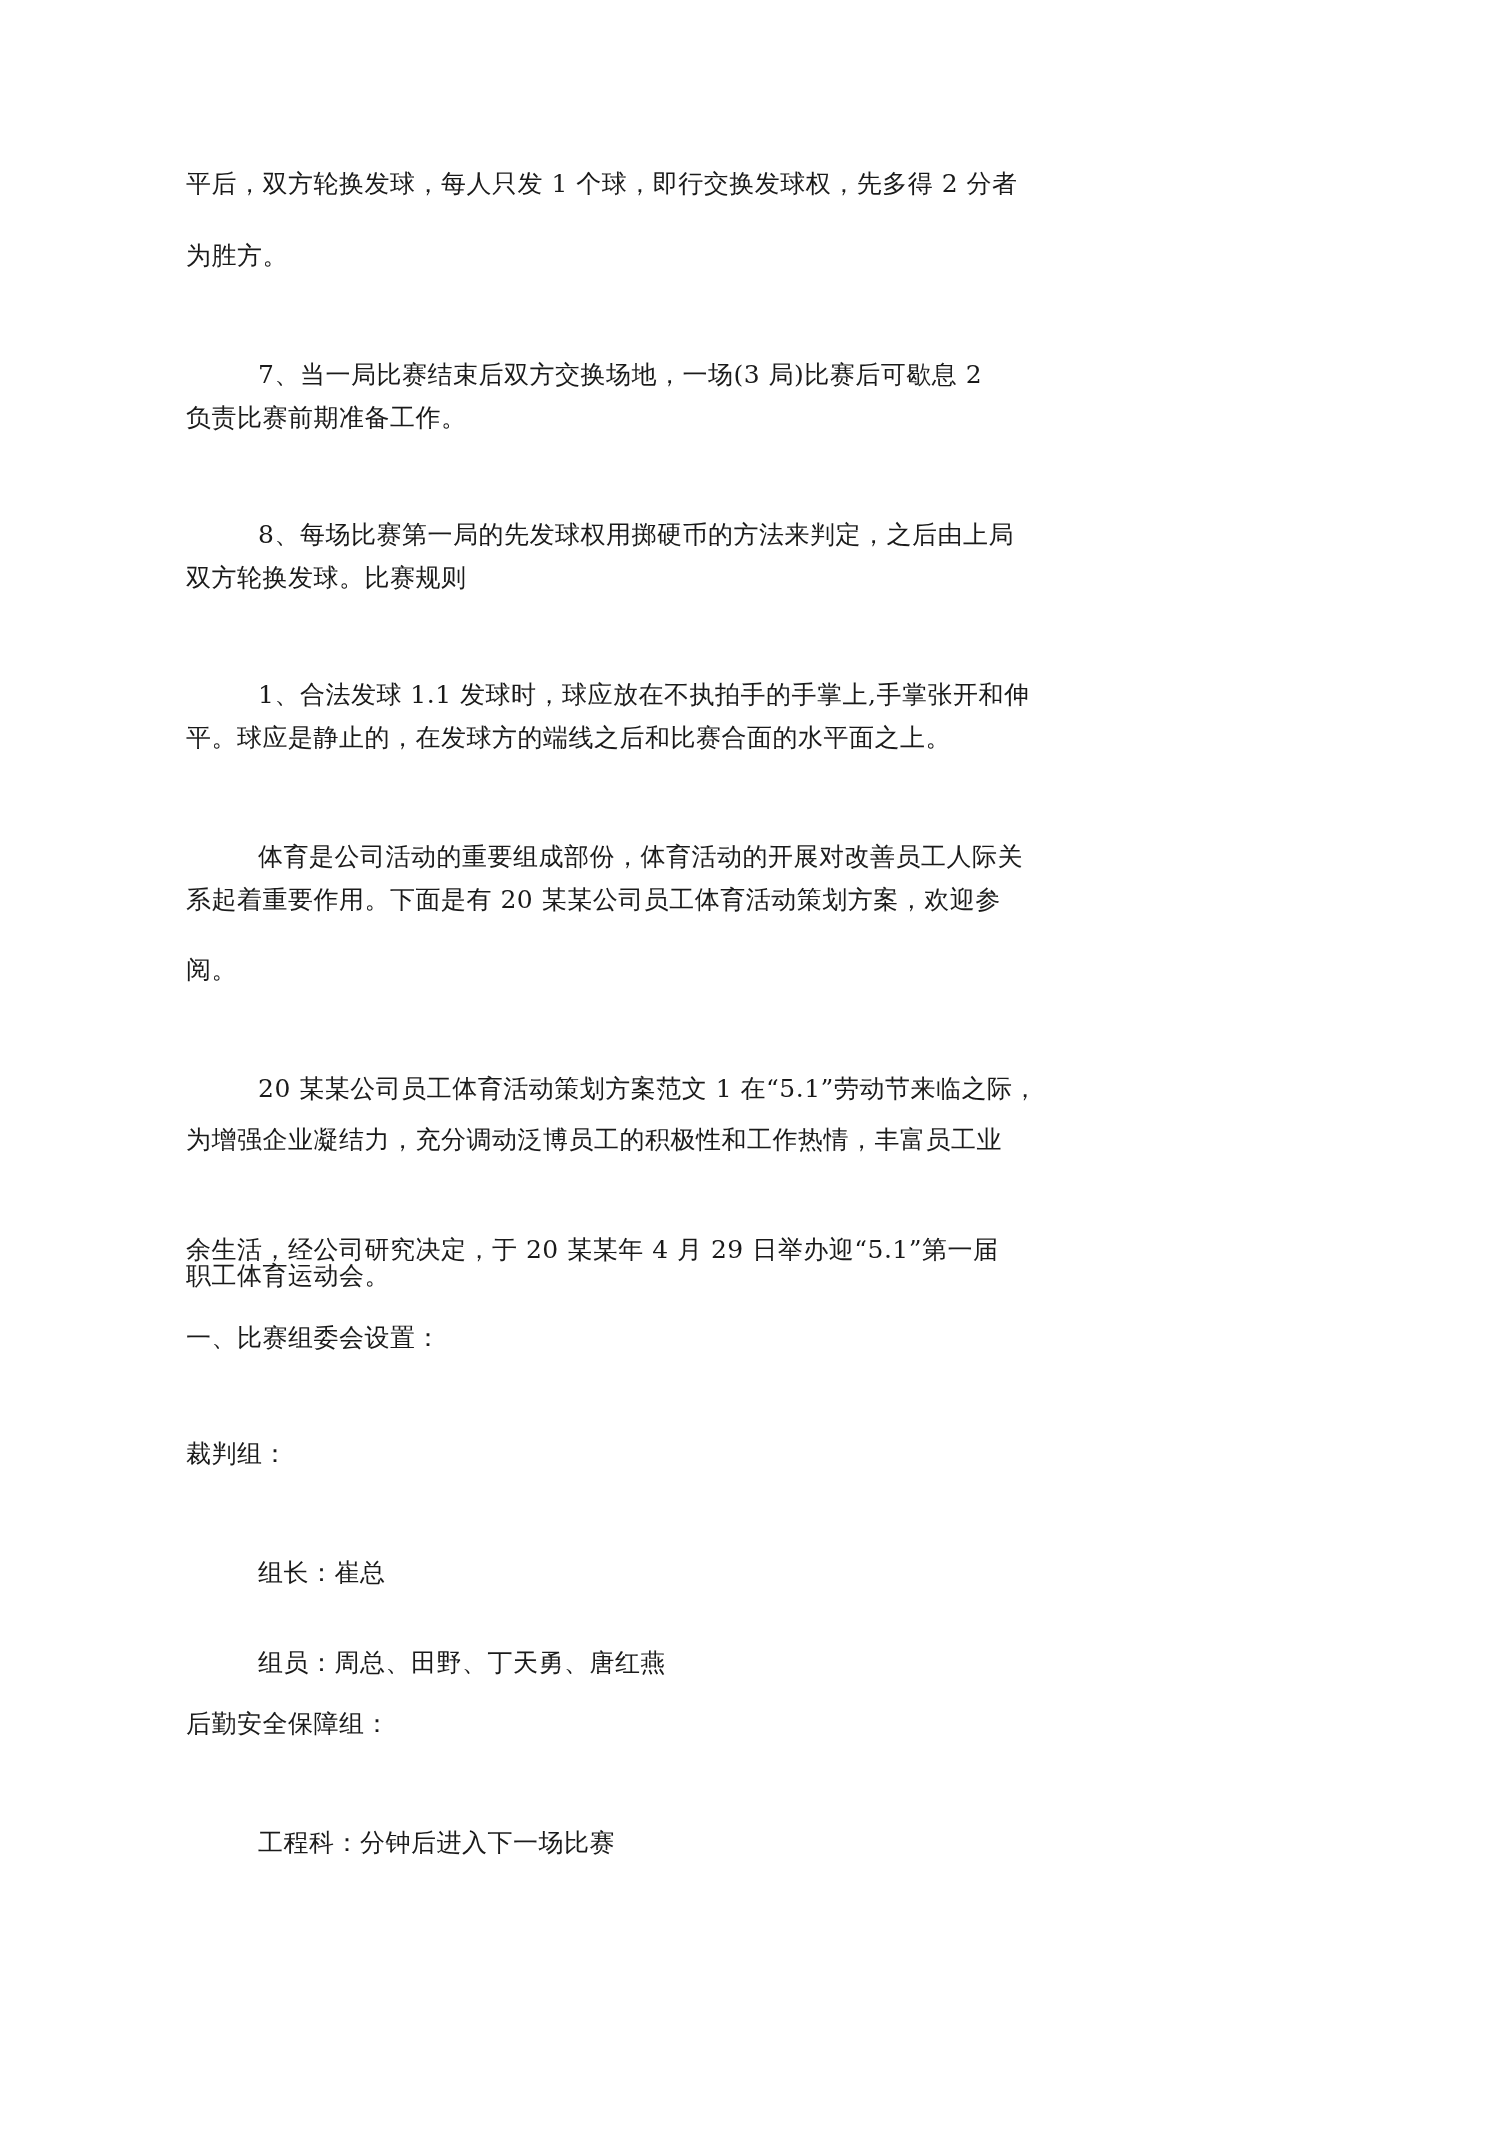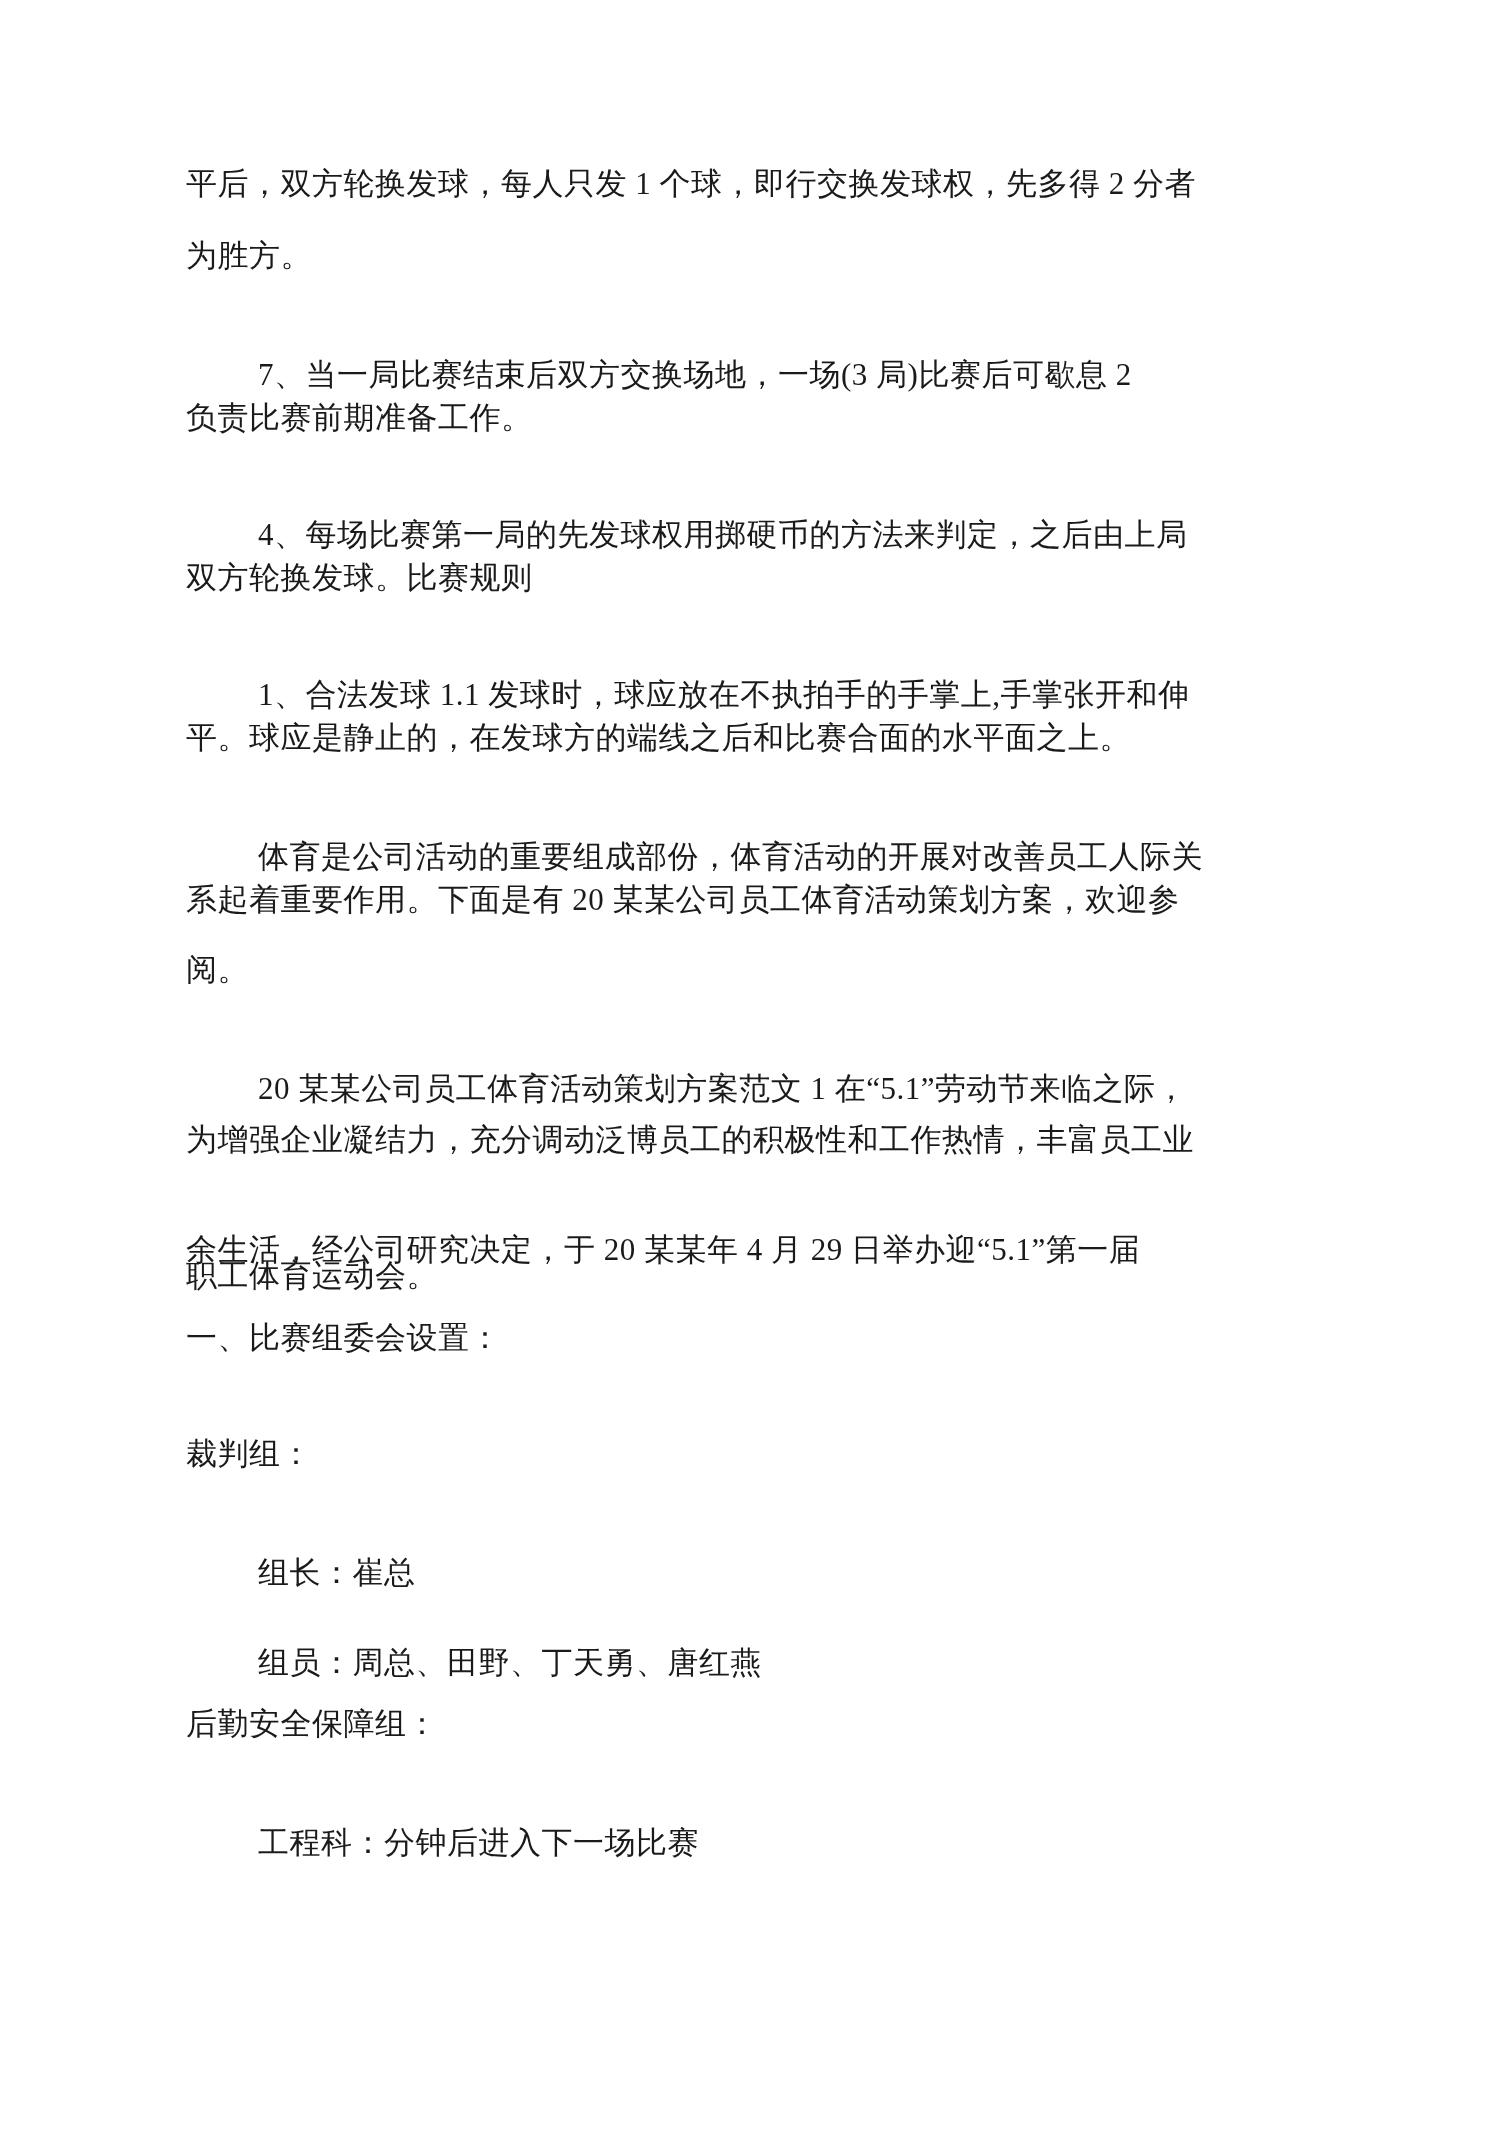--- a/index.html
+++ b/index.html
@@ -17,37 +17,36 @@
     }
     .page {
       position: absolute;
       left: 186px;
       top: 150px;
       width: 1140px;
     }
     .line {
       position: absolute;
       left: 0;
-      font-size: 31px;
+      font-size: 25px;
       line-height: 40px;
       white-space: nowrap;
       letter-spacing: 0.5px;
-      font-family: Liberation Serif, serif;
     }
     .indent { left: 72px; margin-top: 29px; }
   </style>
 </head>
 <body>
 
 <div class="page">
   <div class="line" style="top:14px">平后，双方轮换发球，每人只发 1 个球，即行交换发球权，先多得 2 分者</div>
   <div class="line" style="top:86px">为胜方。</div>
   <div class="line indent" style="top:176px">7、当一局比赛结束后双方交换场地，一场(3 局)比赛后可歇息 2</div>
   <div class="line" style="top:248px">负责比赛前期准备工作。</div>
-  <div class="line indent" style="top:336px">4、每场比赛第一局的先发球权用掷硬币的方法来判定，之后由上局</div>
+  <div class="line indent" style="top:336px">8、每场比赛第一局的先发球权用掷硬币的方法来判定，之后由上局</div>
   <div class="line" style="top:408px">双方轮换发球。比赛规则</div>
   <div class="line indent" style="top:496px">1、合法发球 1.1 发球时，球应放在不执拍手的手掌上,手掌张开和伸</div>
   <div class="line" style="top:568px">平。球应是静止的，在发球方的端线之后和比赛合面的水平面之上。</div>
   <div class="line indent" style="top:658px">体育是公司活动的重要组成部份，体育活动的开展对改善员工人际关</div>
   <div class="line" style="top:730px">系起着重要作用。下面是有 20 某某公司员工体育活动策划方案，欢迎参</div>
   <div class="line" style="top:800px">阅。</div>
   <div class="line indent" style="top:890px">20 某某公司员工体育活动策划方案范文 1 在“5.1”劳动节来临之际，</div>
   <div class="line" style="top:970px">为增强企业凝结力，充分调动泛博员工的积极性和工作热情，丰富员工业</div>
   <div class="line" style="top:1080px">余生活，经公司研究决定，于 20 某某年 4 月 29 日举办迎“5.1”第一届</div>
   <div class="line" style="top:1106px">职工体育运动会。</div>

